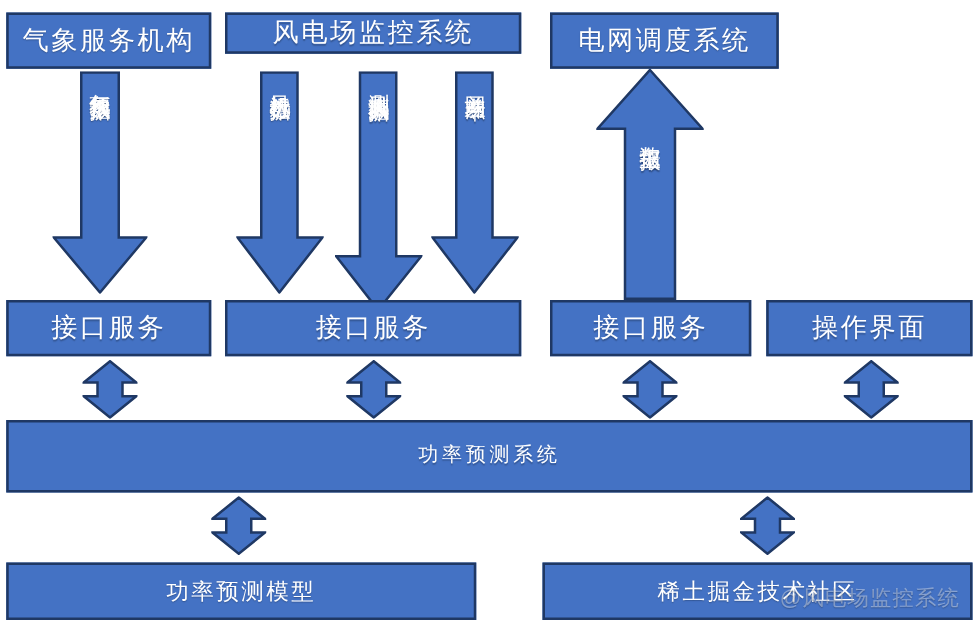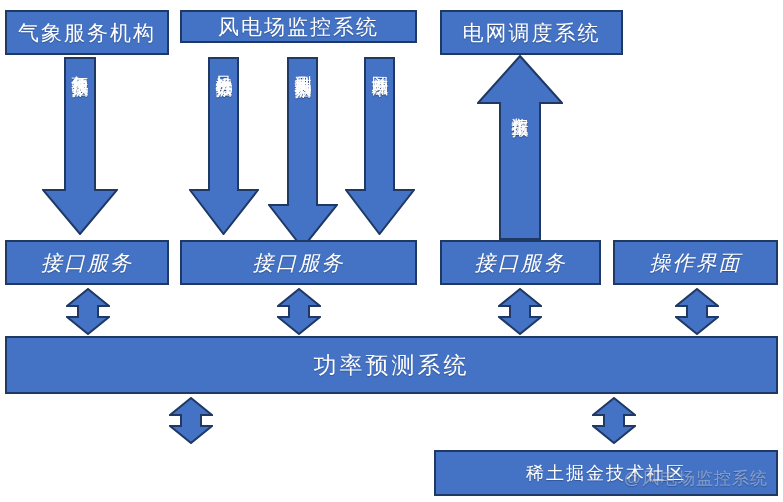--- a/index.html
+++ b/index.html
@@ -31,22 +31,22 @@
     letter-spacing: 2px;
     text-shadow: 0 1px 1px rgba(0,0,0,0.25);
     white-space: nowrap;
   }
   .box-label {
     display: block;
     line-height: 1;
   }
 
   .box.top      { font-size: 21px; }
-  .box.iface    { font-size: 21px; font-style: italic; }
-  .box.mainbar  { font-size: 23px; letter-spacing: 3px; }
+  .box.iface    { font-size: 21px; }
+  .box.mainbar  { font-size: 16px; letter-spacing: 3px; }
   .box.bottom   { font-size: 18px; letter-spacing: 2px; }
 
   
   .arrow {
     position: absolute;
   }
   .arrow svg { display: block; }
 
   .vlabel-wrap {
     position: absolute;
@@ -188,19 +188,22 @@
       <polygon points="22,1 43,18 32,18 32,29 43,29 22,46 1,29 12,29 12,18 1,18" fill="#4472C4" stroke="#1F3864" stroke-width="2"></polygon>
     </svg>
   </div>
 
   <div class="arrow" style="left:592px; top:397px;">
     <svg width="44" height="47" viewBox="0 0 44 47">
       <polygon points="22,1 43,18 32,18 32,29 43,29 22,46 1,29 12,29 12,18 1,18" fill="#4472C4" stroke="#1F3864" stroke-width="2"></polygon>
     </svg>
   </div>
 
+  <div class="box bottom" style="left:5px; top:450px; width:376px; height:46px;">
+    <span class="box-label">功率预测模型</span>
+  </div>
 
   <div class="box bottom" style="left:434px; top:450px; width:344px; height:46px;">
     <span class="box-label">稀土掘金技术社区</span>
     <div id="watermark">@风电场监控系统</div>
   </div>
 
 </div>
 
 </body></html>

